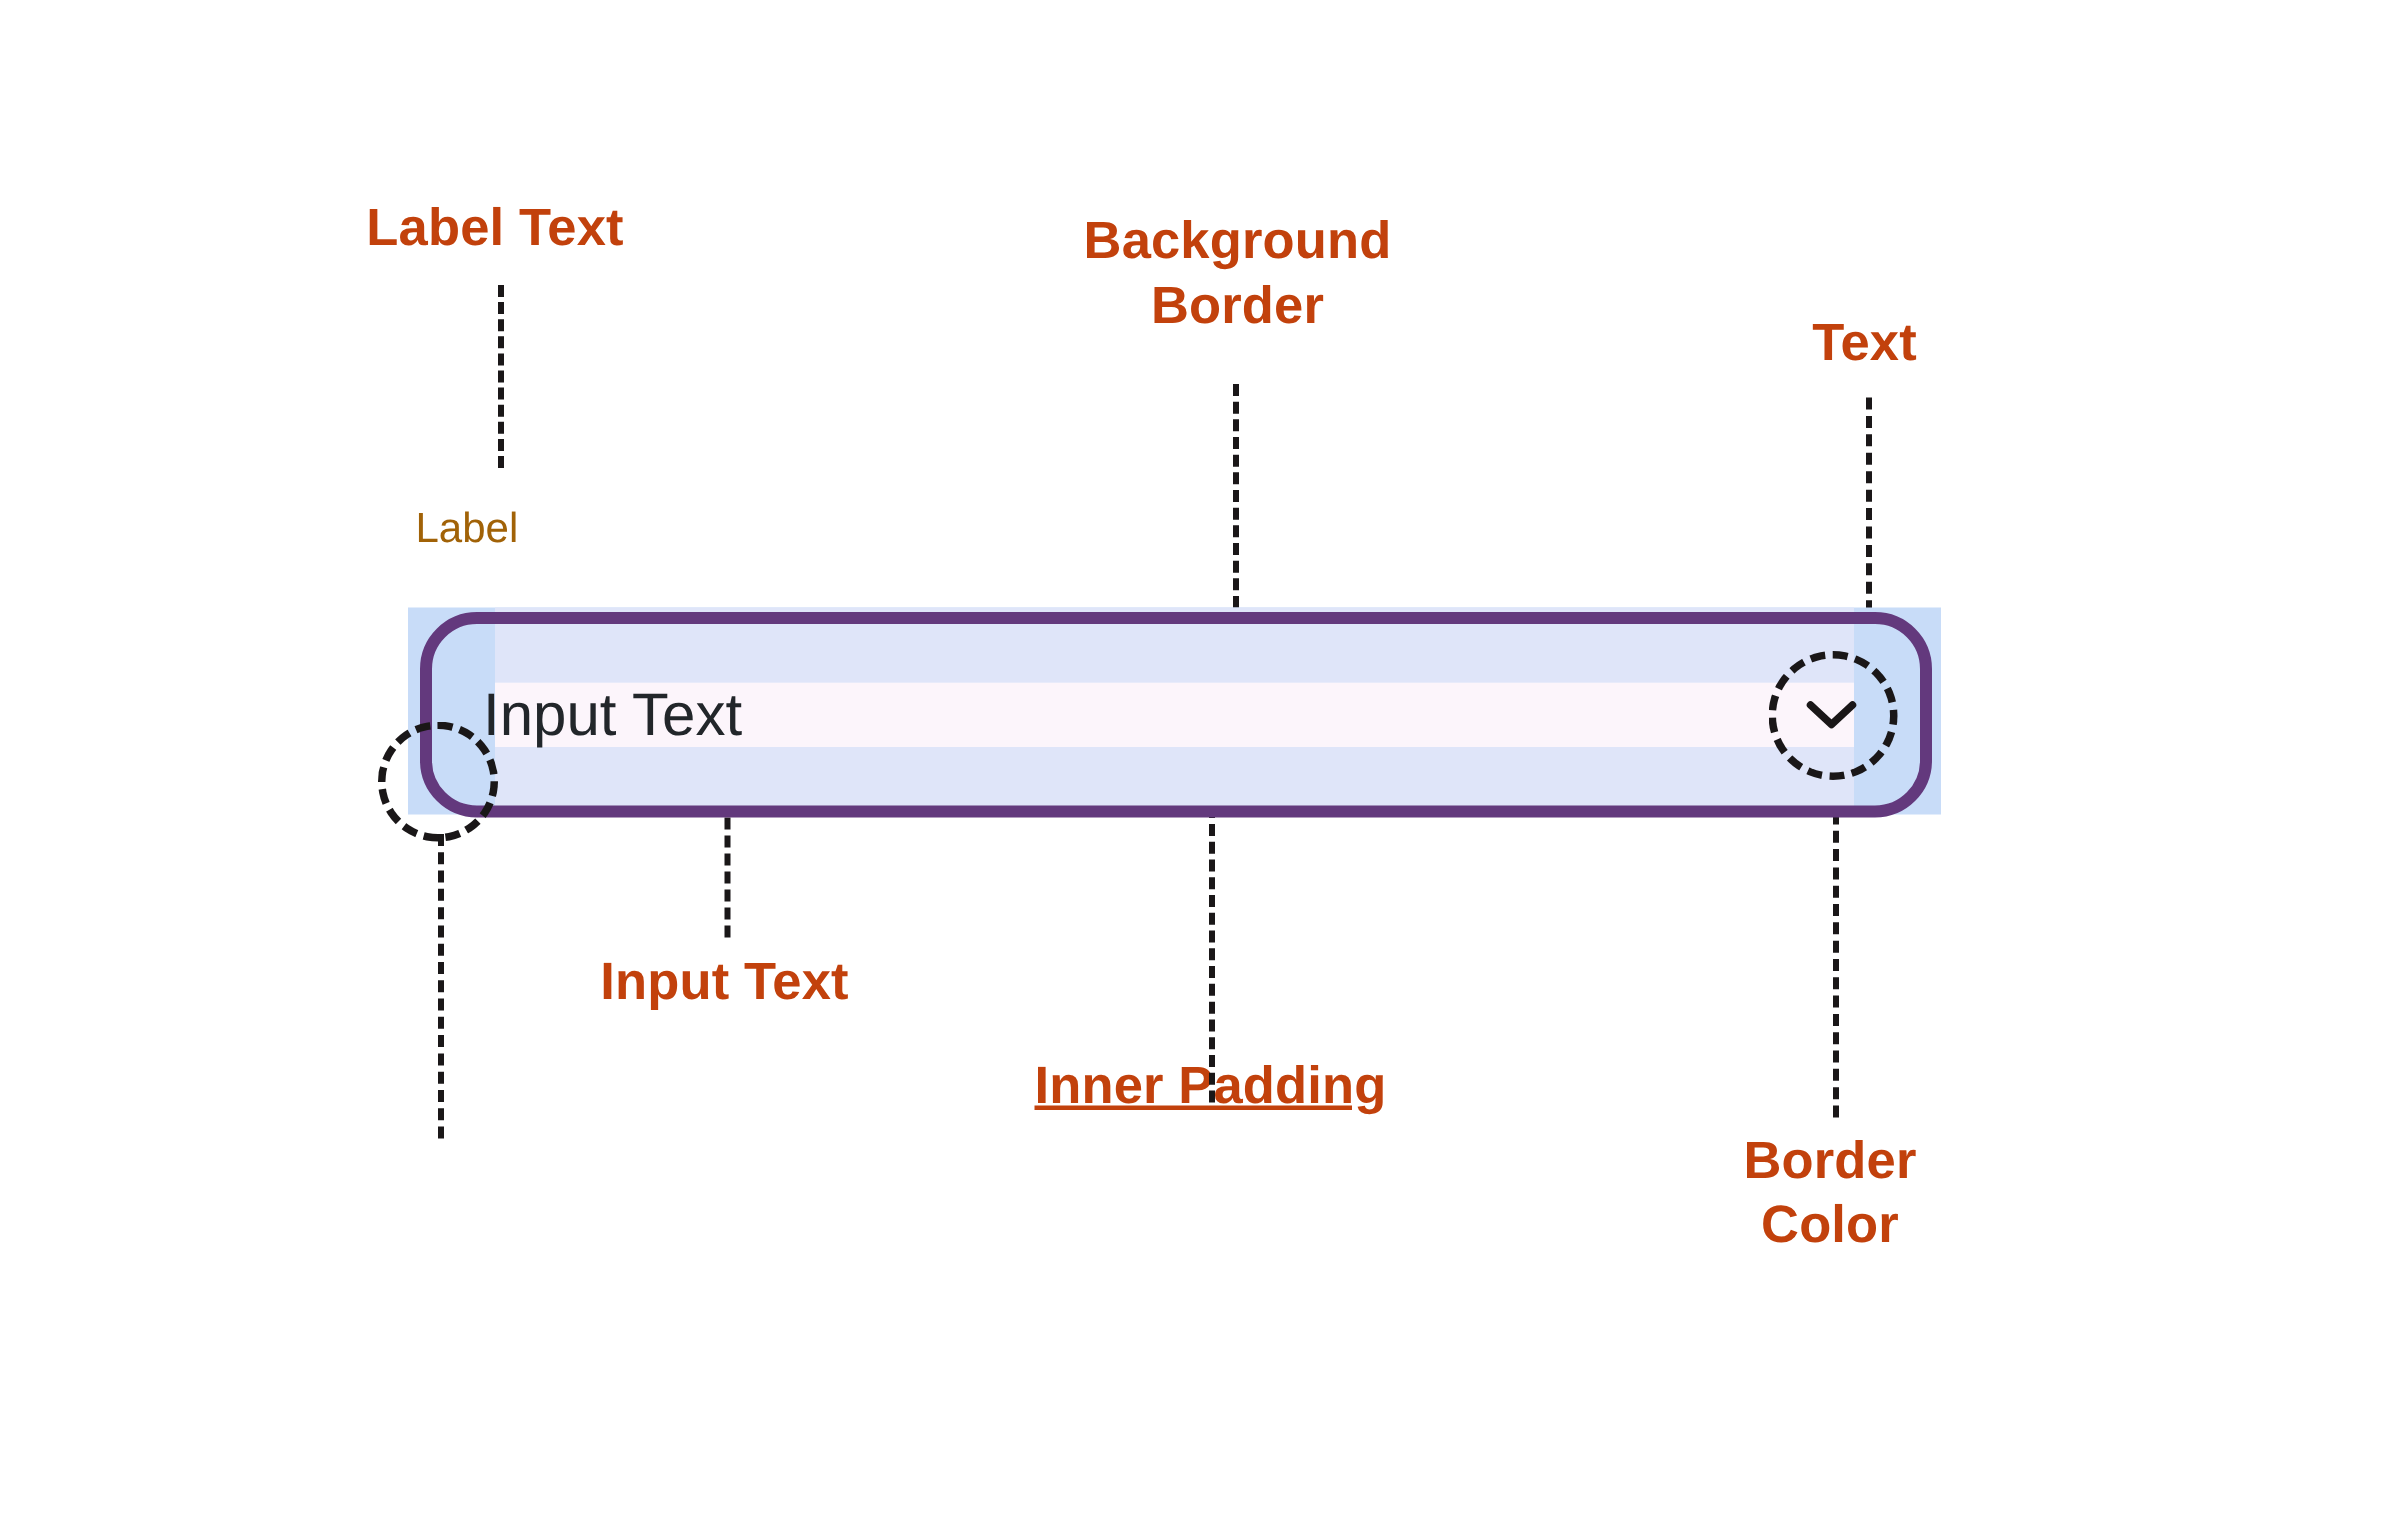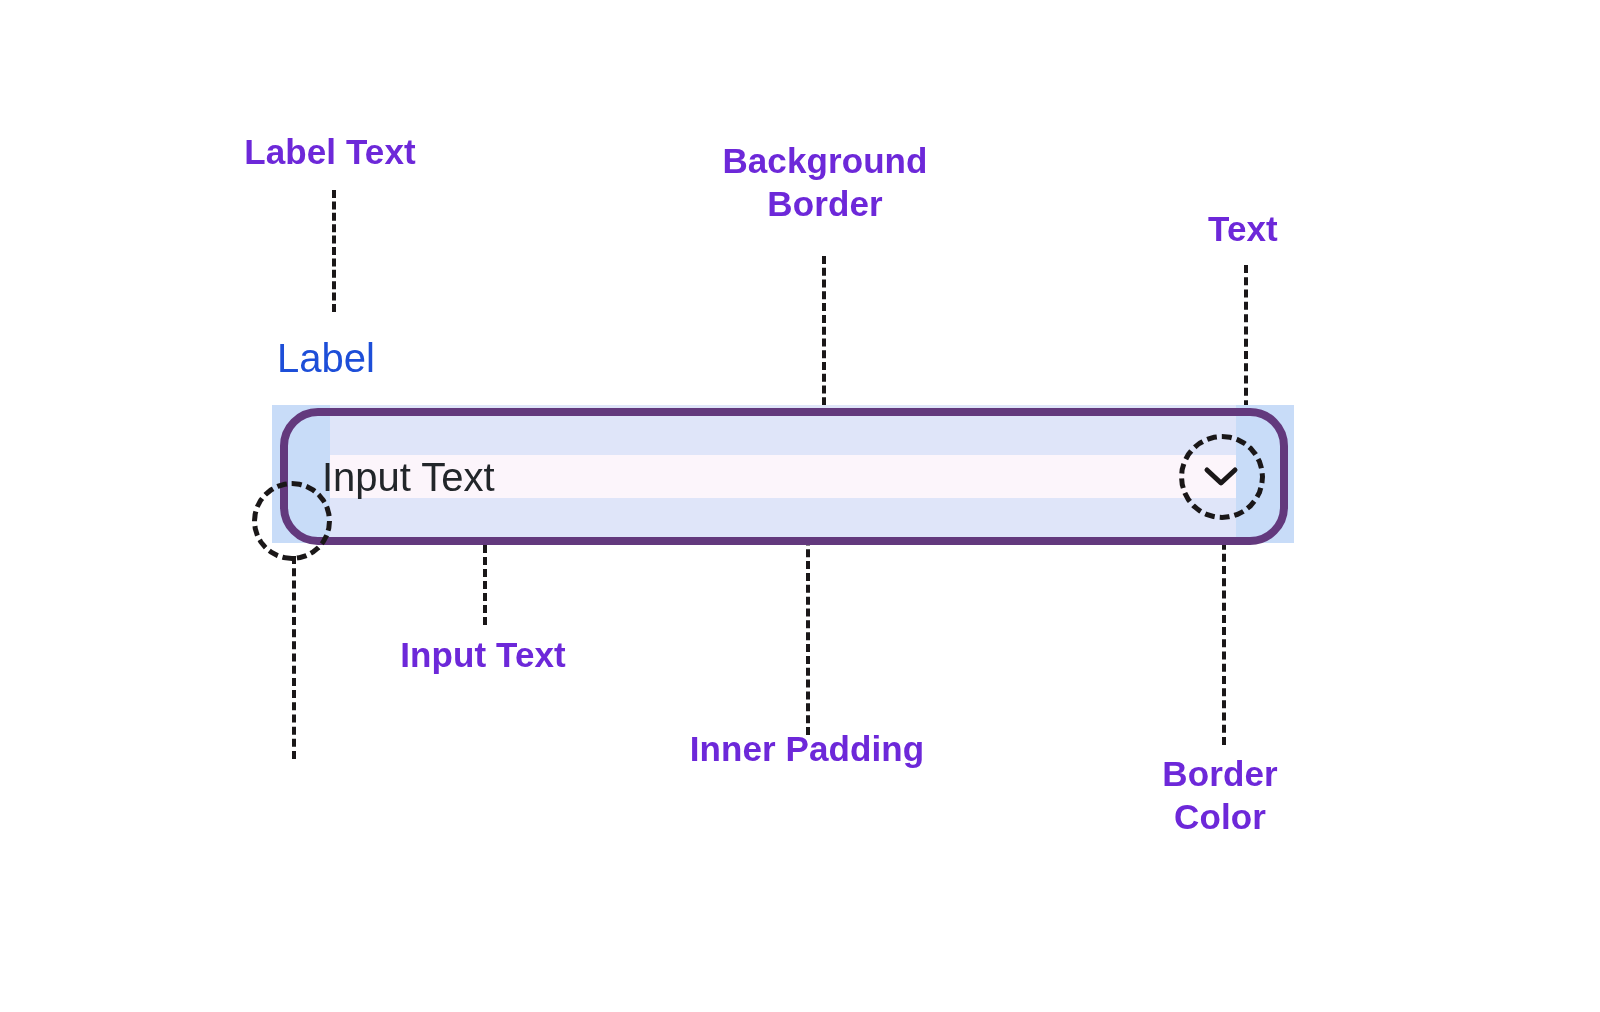--- a/index.html
+++ b/index.html
@@ -19,21 +19,21 @@
     height: 1012px;
     background: #ffffff;
     overflow: hidden;
   }
 
   
   .anno {
     position: absolute;
     font-family: "Liberation Sans", sans-serif;
     font-weight: bold;
-    color: #6d28d9;
+    color: #c2410c;
     font-size: 35px;
     line-height: 1.22;
     text-align: center;
     white-space: pre-line;
     letter-spacing: 0.1px;
   }
 
   
   .leader {
     position: absolute;
@@ -64,22 +64,22 @@
     border-radius: 38px;
     box-sizing: border-box;
     pointer-events: none;
   }
 
   
   .field-label {
     position: absolute;
     font-family: "Liberation Sans", sans-serif;
     font-weight: normal;
-    color: #1d4ed8;
-    font-size: 40px;
+    color: #a16207;
+    font-size: 28px;
     line-height: 1;
     white-space: nowrap;
   }
 
   
   .field-value {
     position: absolute;
     font-family: "Liberation Sans", sans-serif;
     font-weight: normal;
     color: #22262a;
@@ -115,21 +115,21 @@
   <div class="leader" style="left:822px; top:256px; height:220px;"></div>
 
   <div class="anno" style="left:1033px; top:208px; width:420px;">Text</div>
   <div class="leader" style="left:1244px; top:265px; height:180px;"></div>
 
   <div class="leader" style="left:292px; top:556px; height:203px;"></div>
 
   <div class="anno" style="left:273px; top:634px; width:420px;">Input Text</div>
   <div class="leader" style="left:483px; top:545px; height:80px;"></div>
 
-  <div class="anno" style="left:597px; top:728px; width:420px;">Inner Padding</div>
+  <div class="anno" style="left:597px; top:703px; width:420px;text-decoration:underline;">Inner Padding</div>
   <div class="leader" style="left:806px; top:490px; height:245px;"></div>
 
   <div class="anno" style="left:1010px; top:753px; width:420px;">Border
 Color</div>
   <div class="leader" style="left:1222px; top:505px; height:240px;"></div>
 
   <div class="field-label" style="left:277px; top:338px;">Label</div>
 
   <div class="pad-outer" style="left:272px; top:405px; width:1022px; height:138px;"></div>
 

